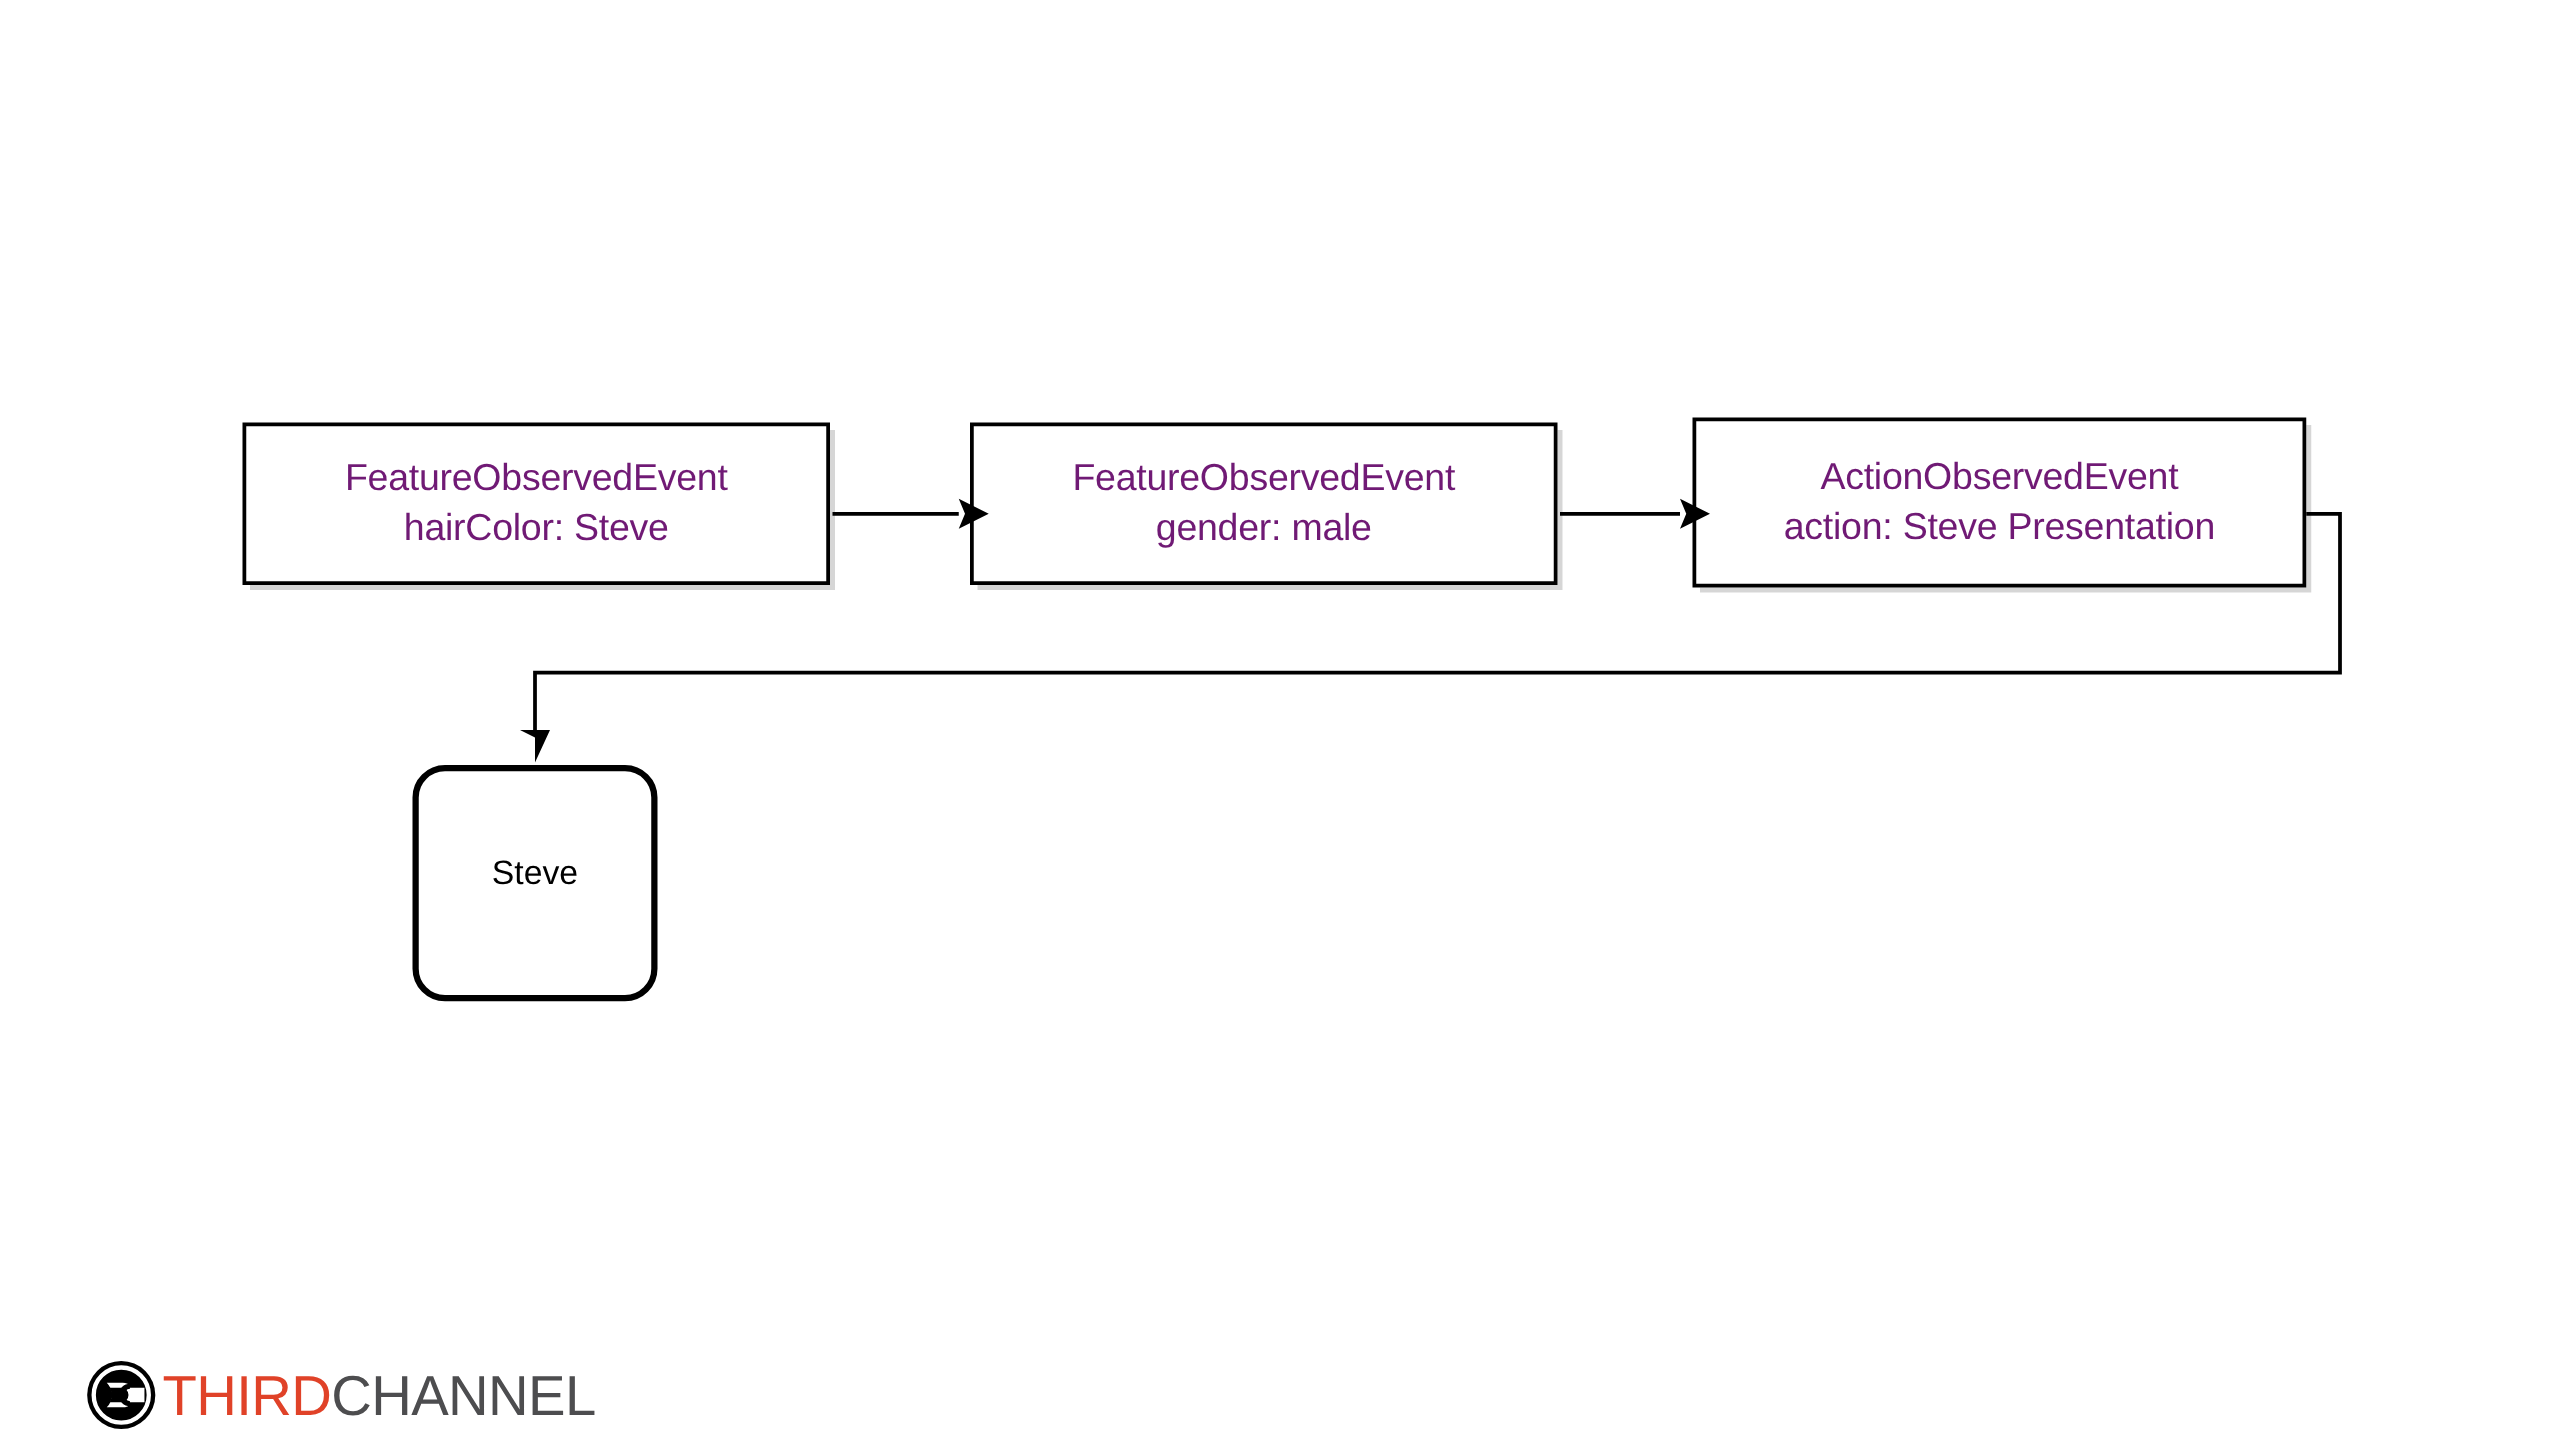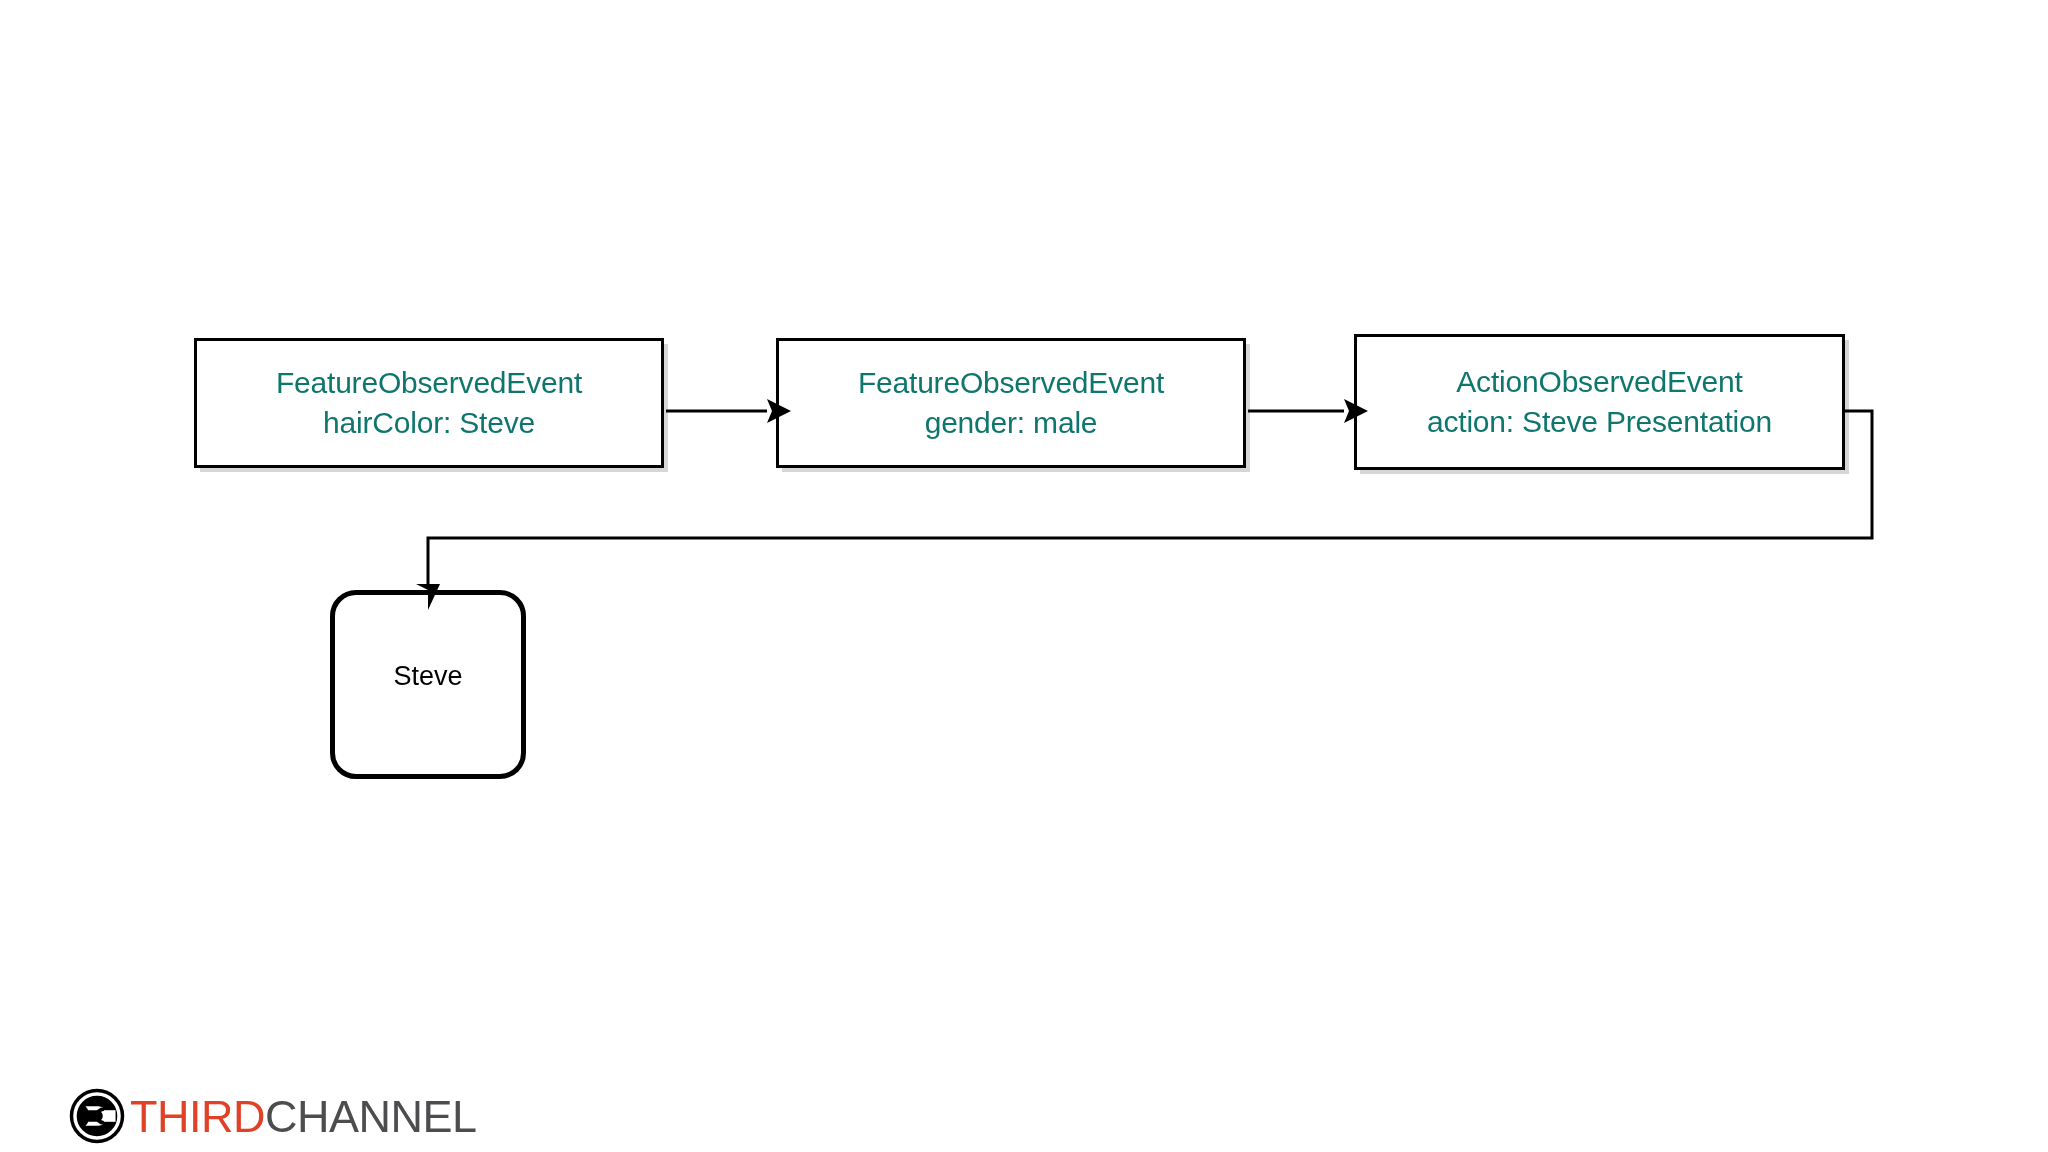--- a/index.html
+++ b/index.html
@@ -25,21 +25,21 @@
     position: absolute;
     box-sizing: border-box;
     background: #ffffff;
     border: 3px solid #000000;
     box-shadow: 5px 5px 0 -1px rgba(0,0,0,0.16);
     display: flex;
     flex-direction: column;
     align-items: center;
     justify-content: center;
     line-height: 1.32;
-    color: #0f766e;
+    color: #701a75;
     font-size: 30px;
     letter-spacing: -0.2px;
     white-space: nowrap;
   }
   .event-box .line-type,
   .event-box .line-attr {
     display: block;
     text-align: center;
   }
 
@@ -119,21 +119,21 @@
   <div class="event-box" style="left:776px; top:338px; width:470px; height:130px;">
     <span class="line-type">FeatureObservedEvent</span>
     <span class="line-attr">gender: male</span>
   </div>
 
   <div class="event-box" style="left:1354px; top:334px; width:491px; height:136px;">
     <span class="line-type">ActionObservedEvent</span>
     <span class="line-attr">action: Steve Presentation</span>
   </div>
 
-  <div class="entity-box" style="left:330px; top:590px; width:196px; height:189px;">
+  <div class="entity-box" style="left:330px; top:612px; width:196px; height:189px;">
     <span class="entity-label">Steve</span>
   </div>
 
   <svg id="connectors" viewBox="0 0 2048 1152">
 
     <g>
       <line x1="666" y1="411" x2="767" y2="411"></line>
       <polygon class="arrowhead" points="767,399 791,411 767,423 772,411"></polygon>
     </g>
 

